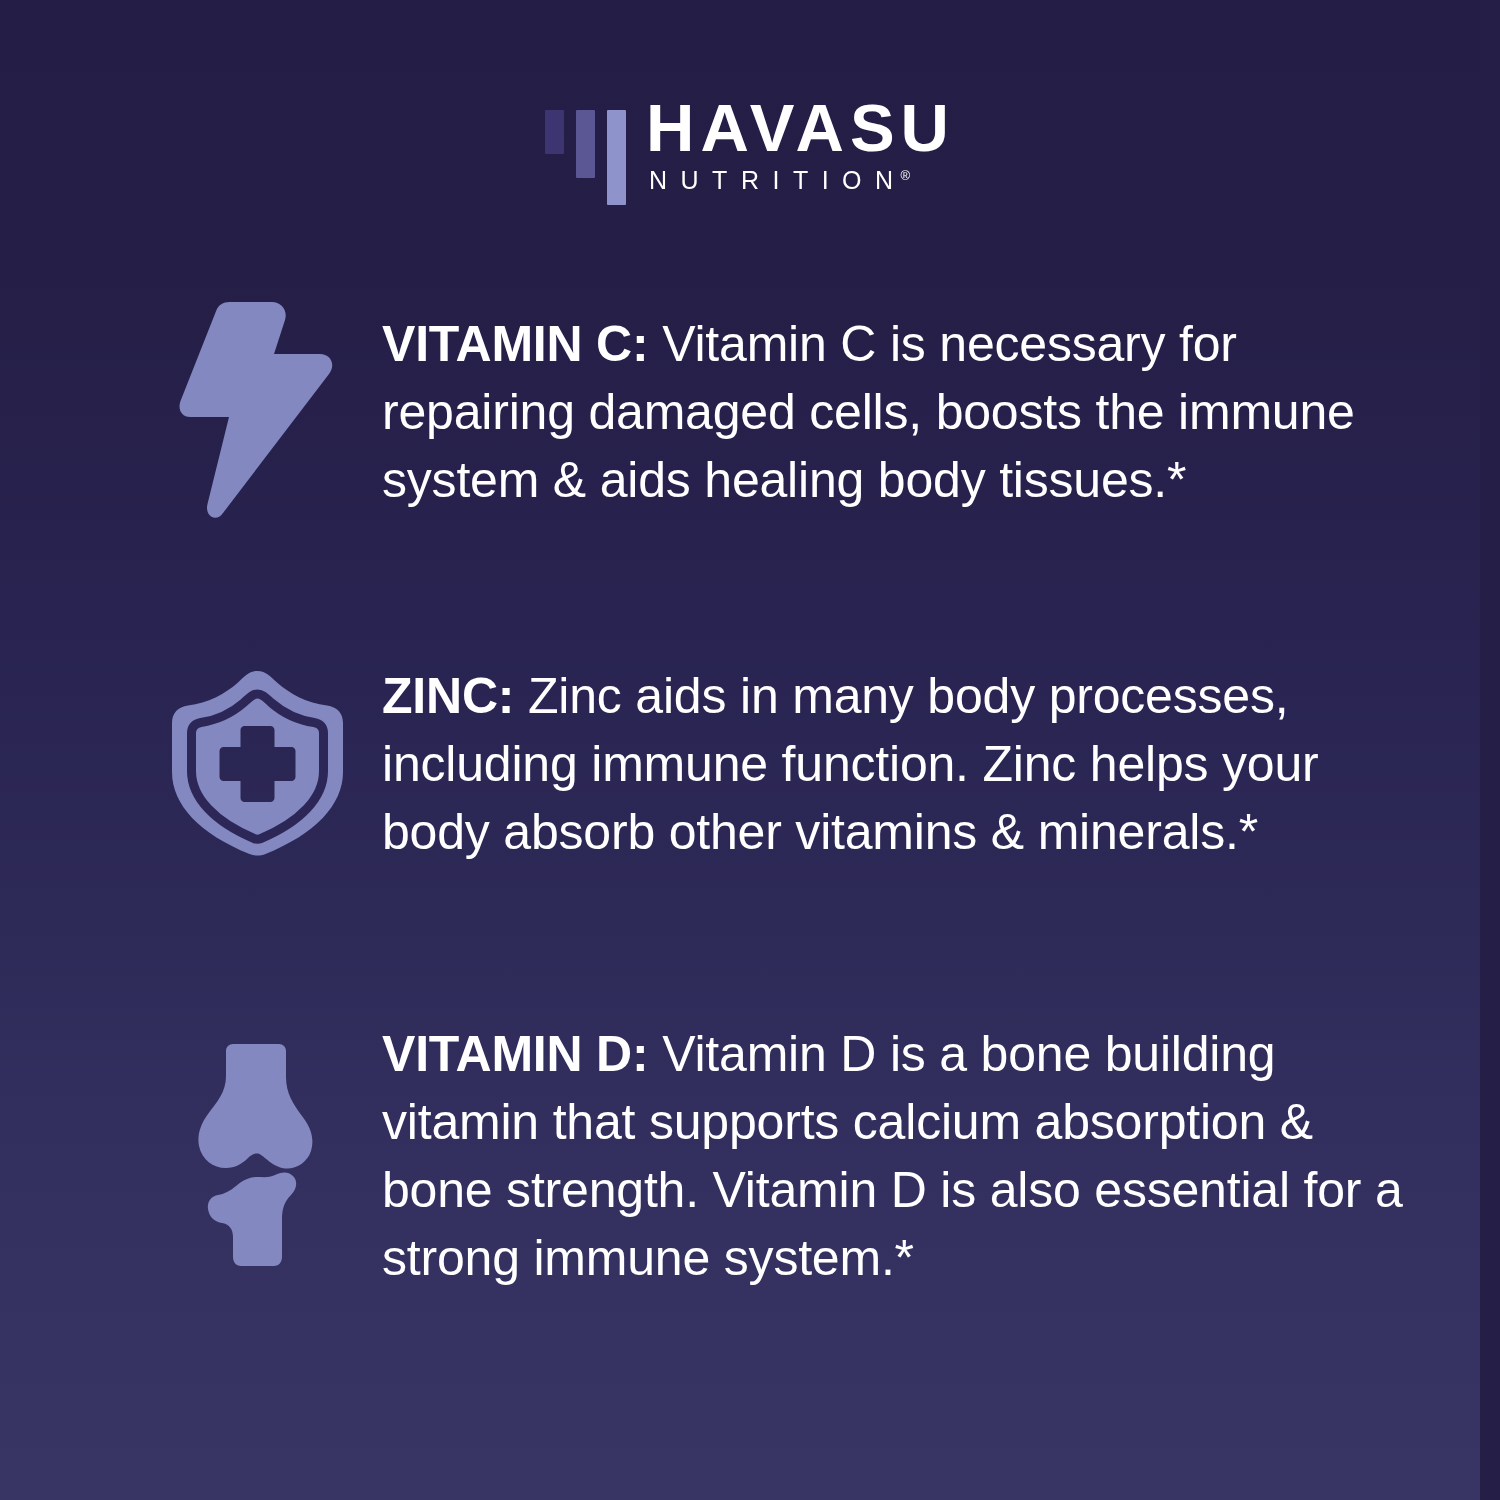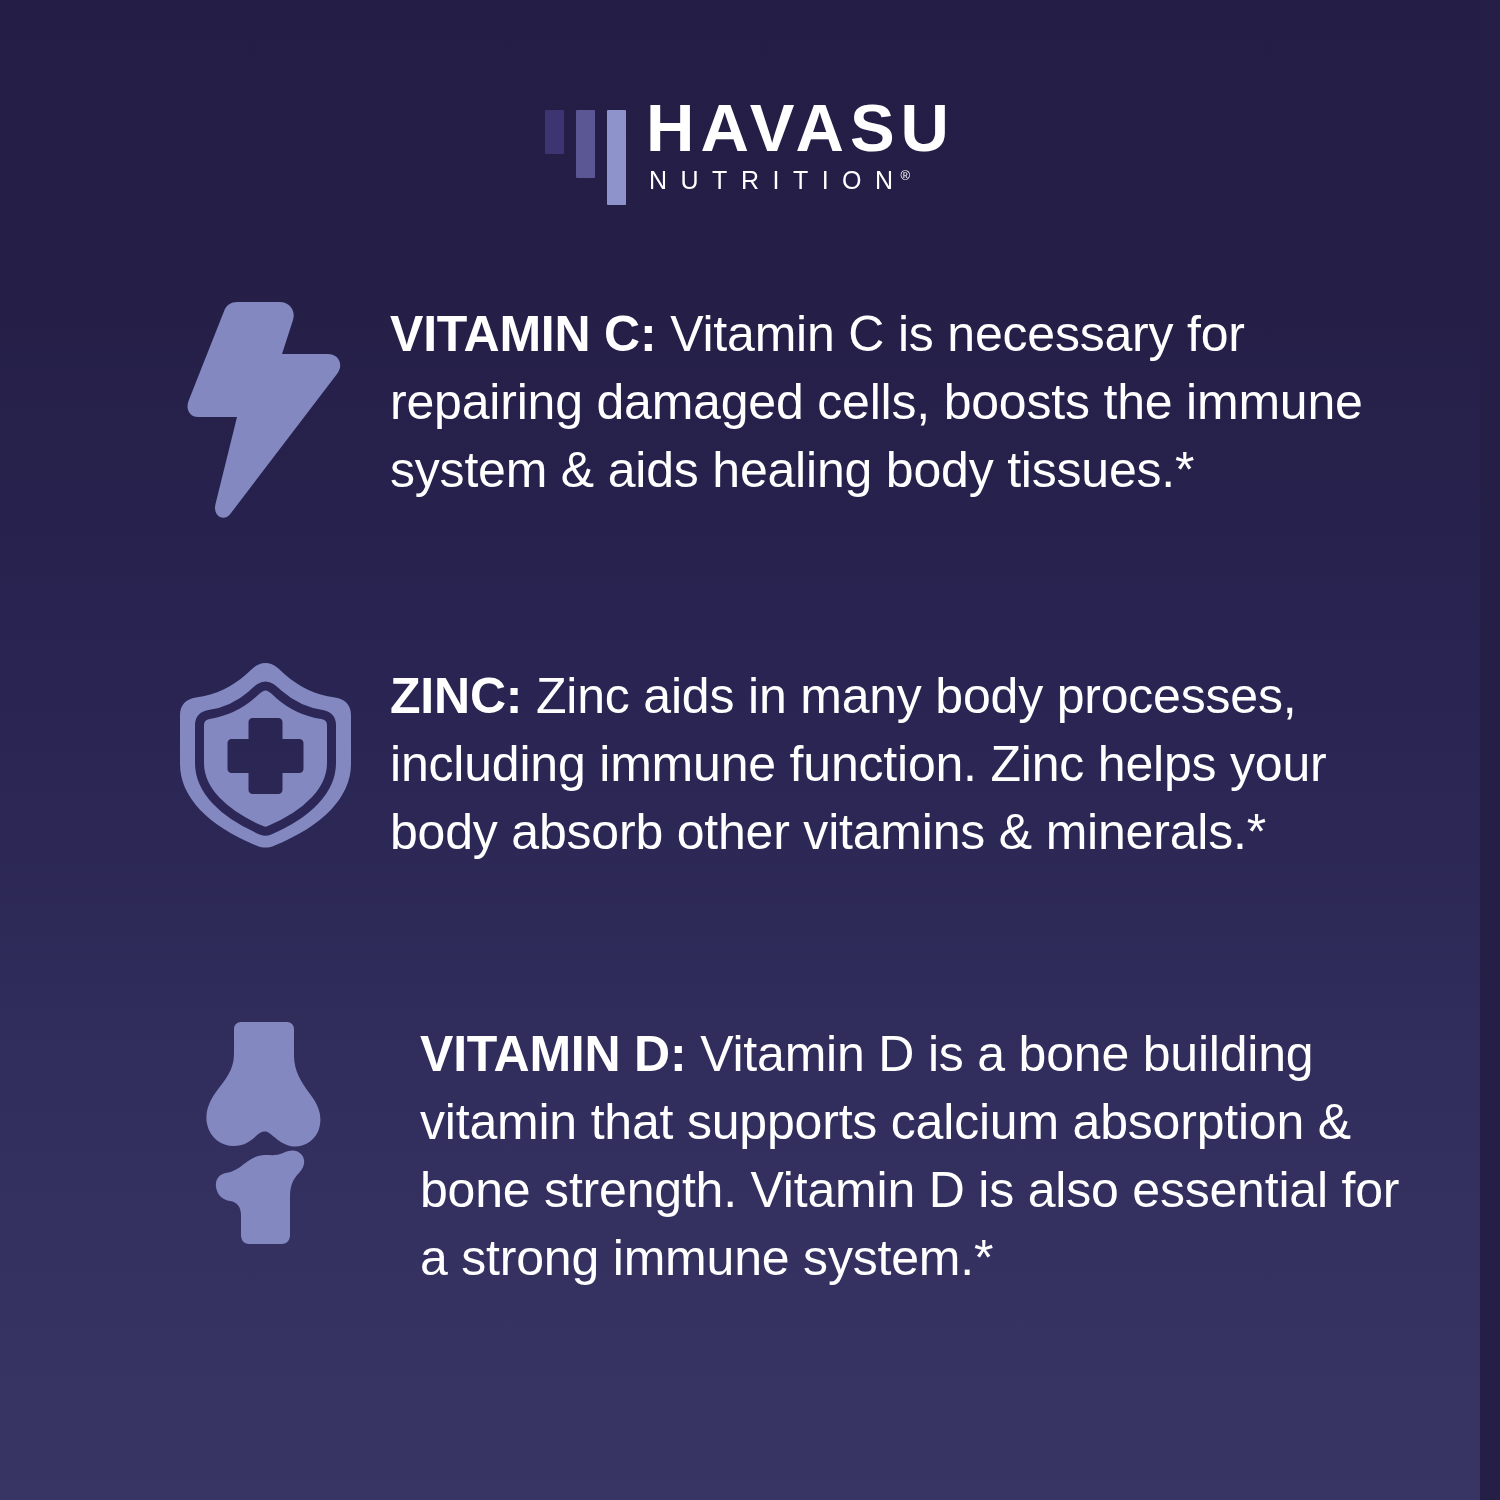--- a/index.html
+++ b/index.html
@@ -92,28 +92,28 @@
   
   .rows {
     position: absolute;
     left: 0;
     top: 0;
     width: 1500px;
     height: 1500px;
   }
   .row {
     position: absolute;
-    left: 140px;
+    left: 132px;
     width: 1290px;
     display: flex;
-    align-items: flex-start;
+    align-items: center;
   }
   .row-1 { top: 298px; }
   .row-2 { top: 660px; }
-  .row-3 { top: 1018px; gap: 30px; }
+  .row-3 { top: 1018px; }
 
   .icon-cell {
     width: 250px;
     flex: 0 0 250px;
     display: flex;
     justify-content: center;
     align-items: flex-start;
   }
   .icon-cell svg { display: block; }
 

